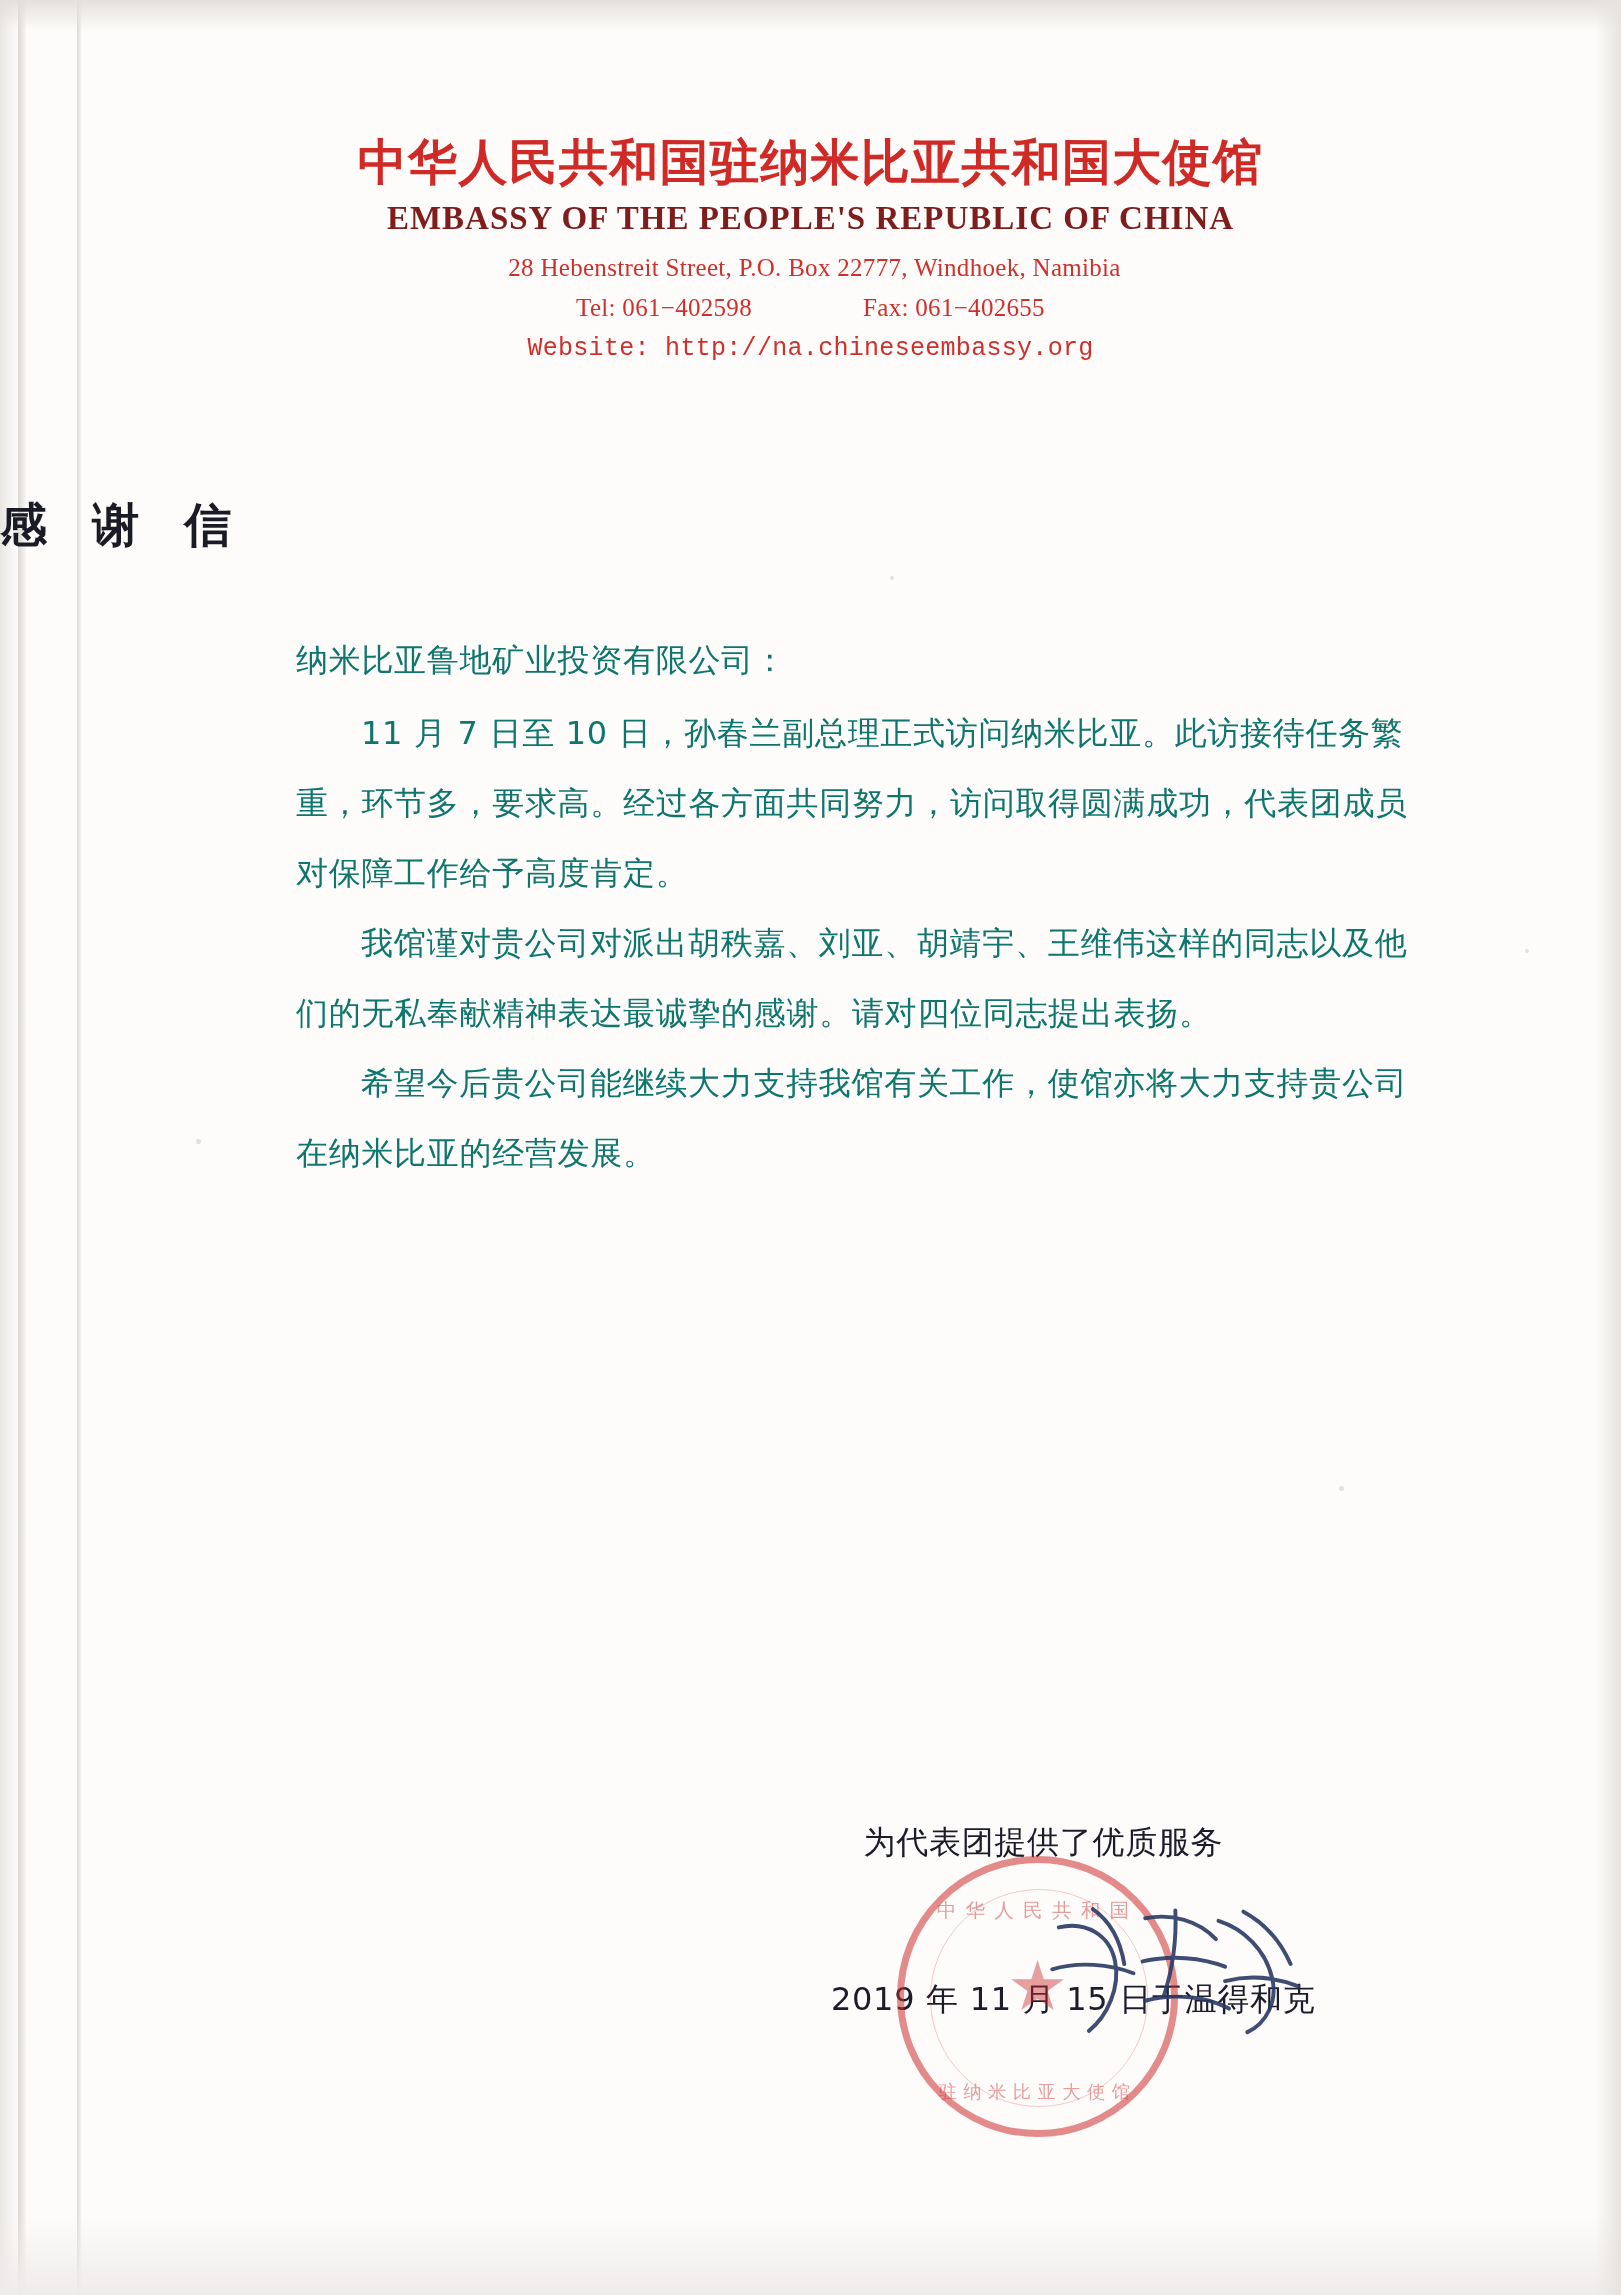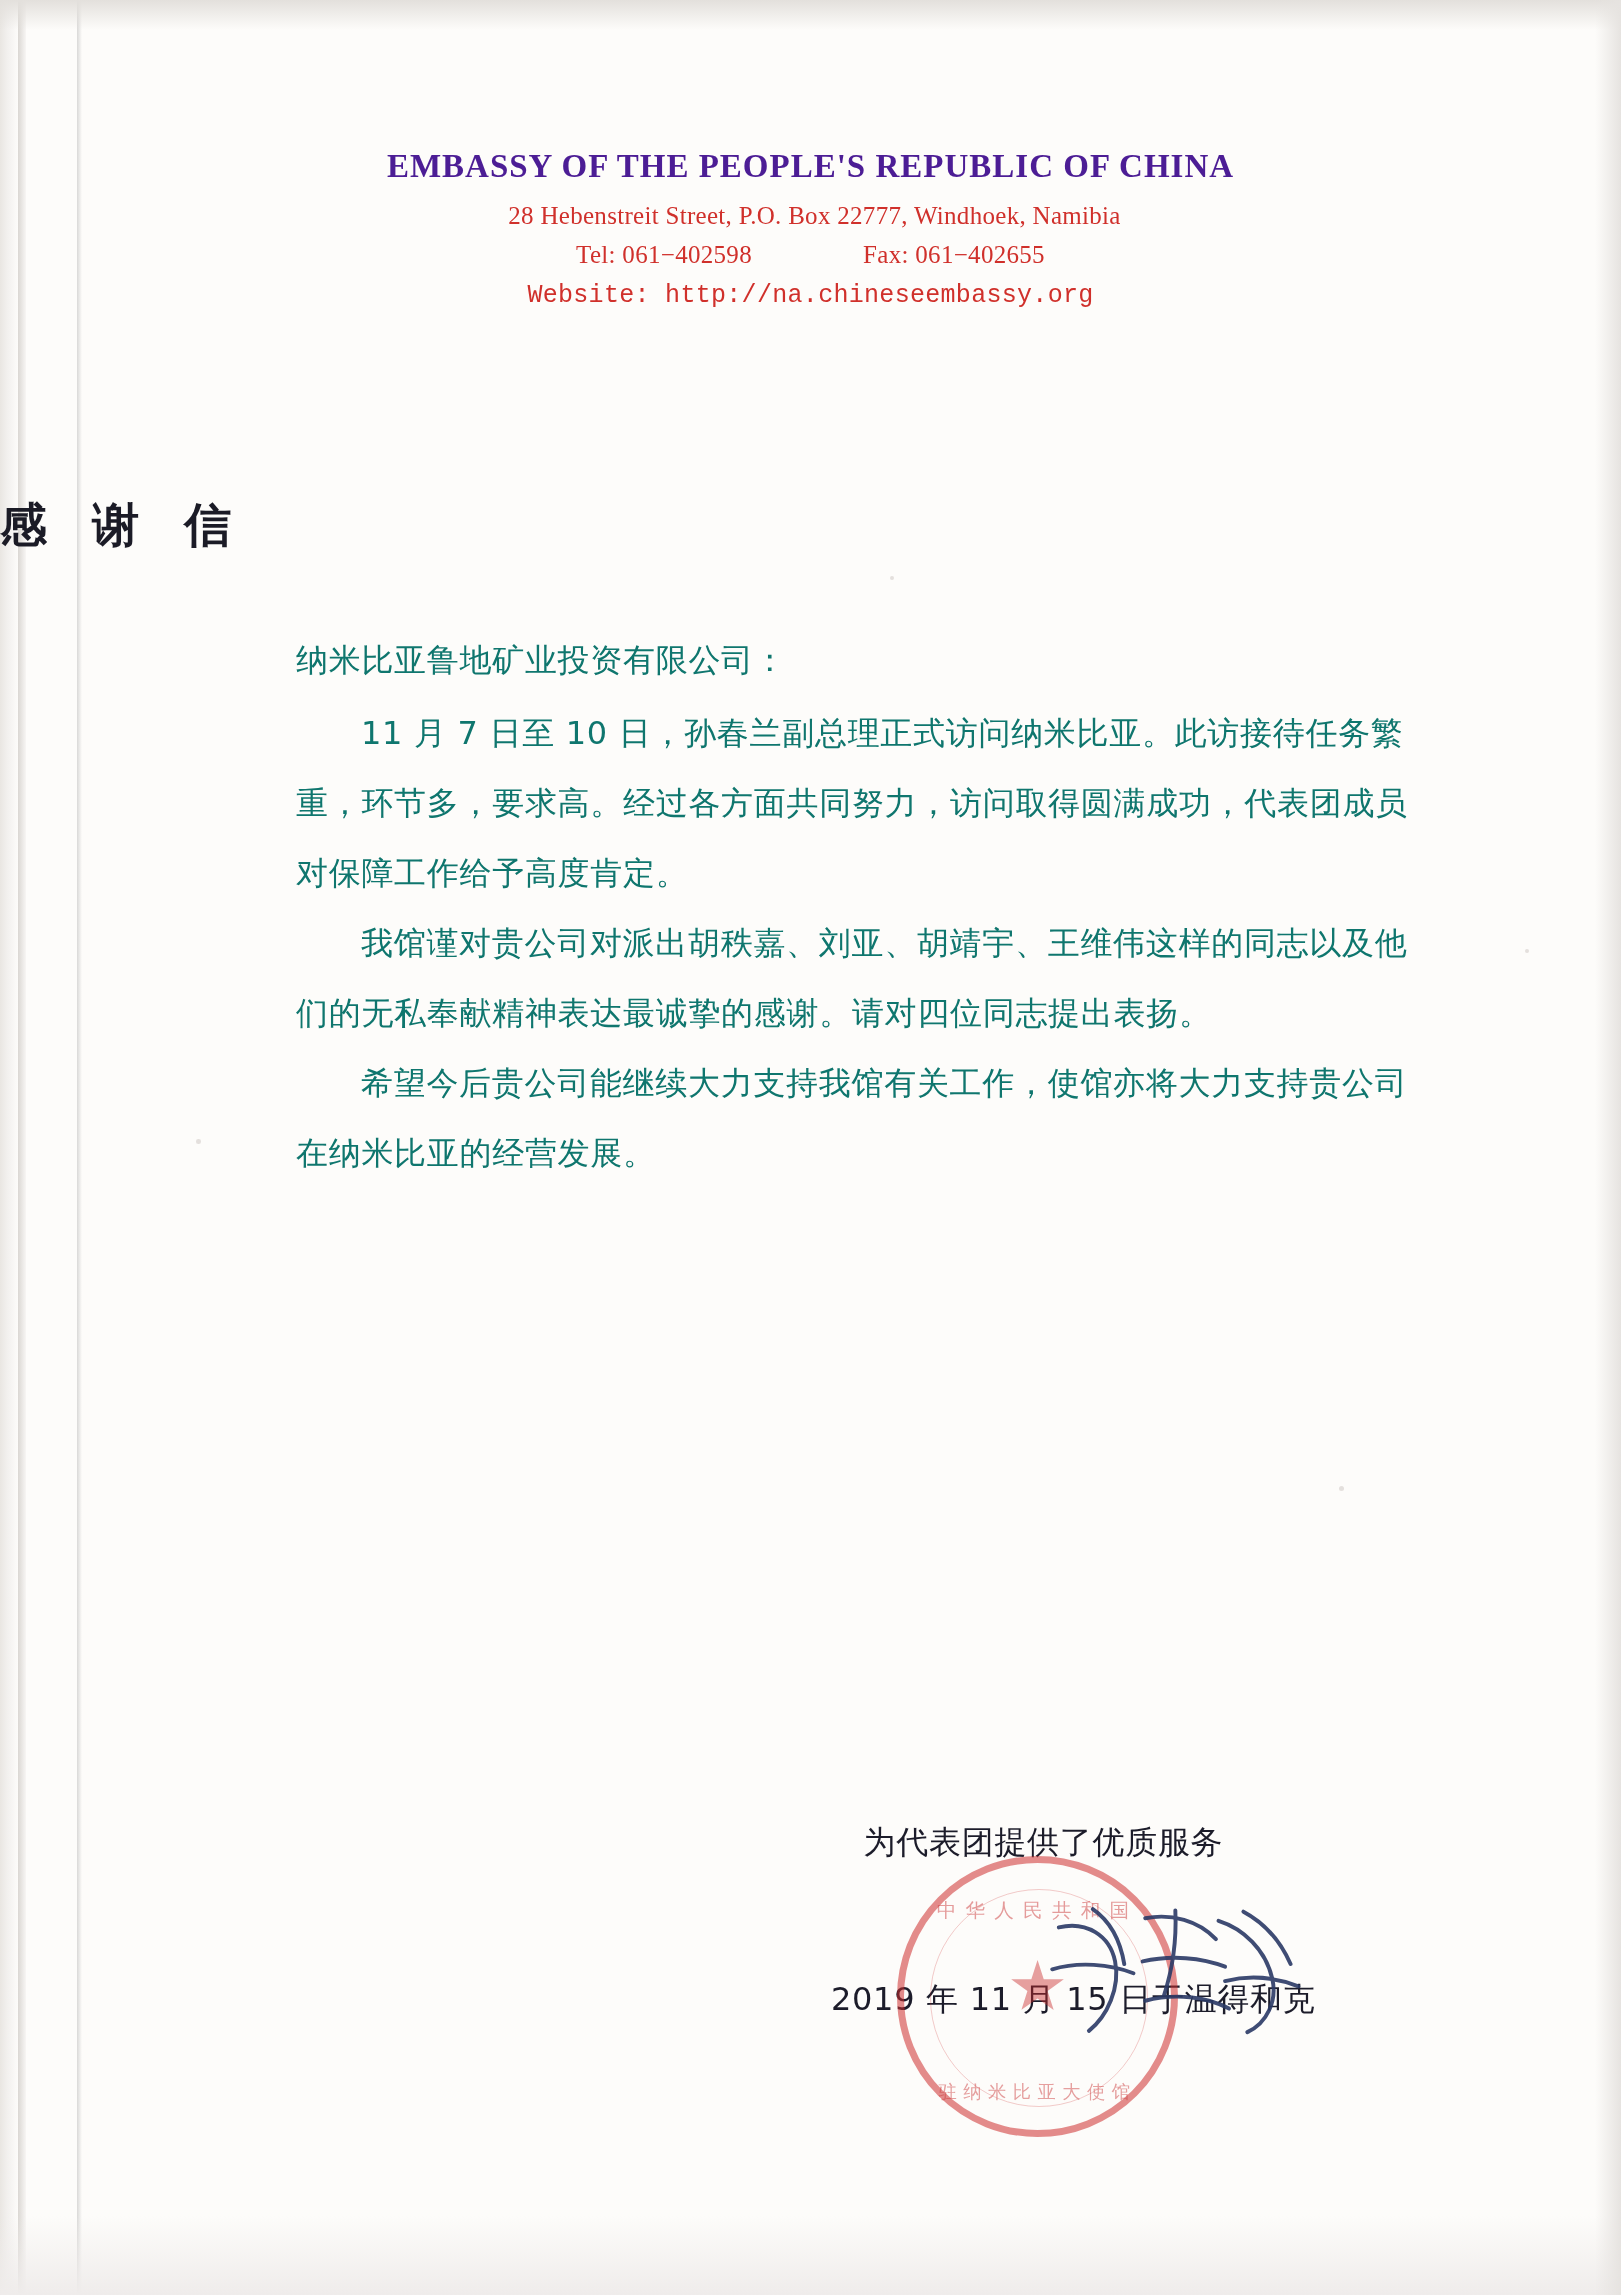--- a/index.html
+++ b/index.html
@@ -75,21 +75,21 @@
     font-size: 49px;
     letter-spacing: 1.3px;
     color: #d02a26;
     line-height: 1.08;
   }
   .lh-en {
     font-family: "Liberation Serif", serif;
     font-weight: bold;
     font-size: 33px;
     letter-spacing: 1px;
-    color: #4c1d95;
+    color: #7f1d1d;
     margin-top: 10.5px;
   }
   .lh-addr {
     font-family: "Liberation Serif", serif;
     font-size: 25px;
     color: #d0302b;
     margin-top: 17px;
     letter-spacing: 0.3px;
     padding-left: 8px;
   }
@@ -226,20 +226,21 @@
   <div class="scan-left-dark"></div>
   <div class="scan-top-shade"></div>
   <div class="scan-bottom-shade"></div>
   <div class="scan-right-shade"></div>
   <div class="speck" style="left:196px;top:1139px;width:4.6px;height:4.6px;"></div>
   <div class="speck" style="left:1525px;top:949px;width:3.9px;height:3.9px;"></div>
   <div class="speck" style="left:1339px;top:1486px;width:5.2px;height:5.2px;"></div>
   <div class="speck" style="left:890px;top:576px;width:3.9px;height:3.9px;"></div>
 
   <div class="letterhead">
+    <div class="lh-cn">中华人民共和国驻纳米比亚共和国大使馆</div>
     <div class="lh-en">EMBASSY OF THE PEOPLE'S REPUBLIC OF CHINA</div>
     <div class="lh-addr">28 Hebenstreit Street, P.O. Box 22777, Windhoek, Namibia</div>
     <div class="lh-tel-row">
       <span>Tel: 061−402598</span>
       <span class="gap"></span>
       <span>Fax: 061−402655</span>
     </div>
     <div class="lh-web">Website: http://na.chineseembassy.org</div>
   </div>
 

